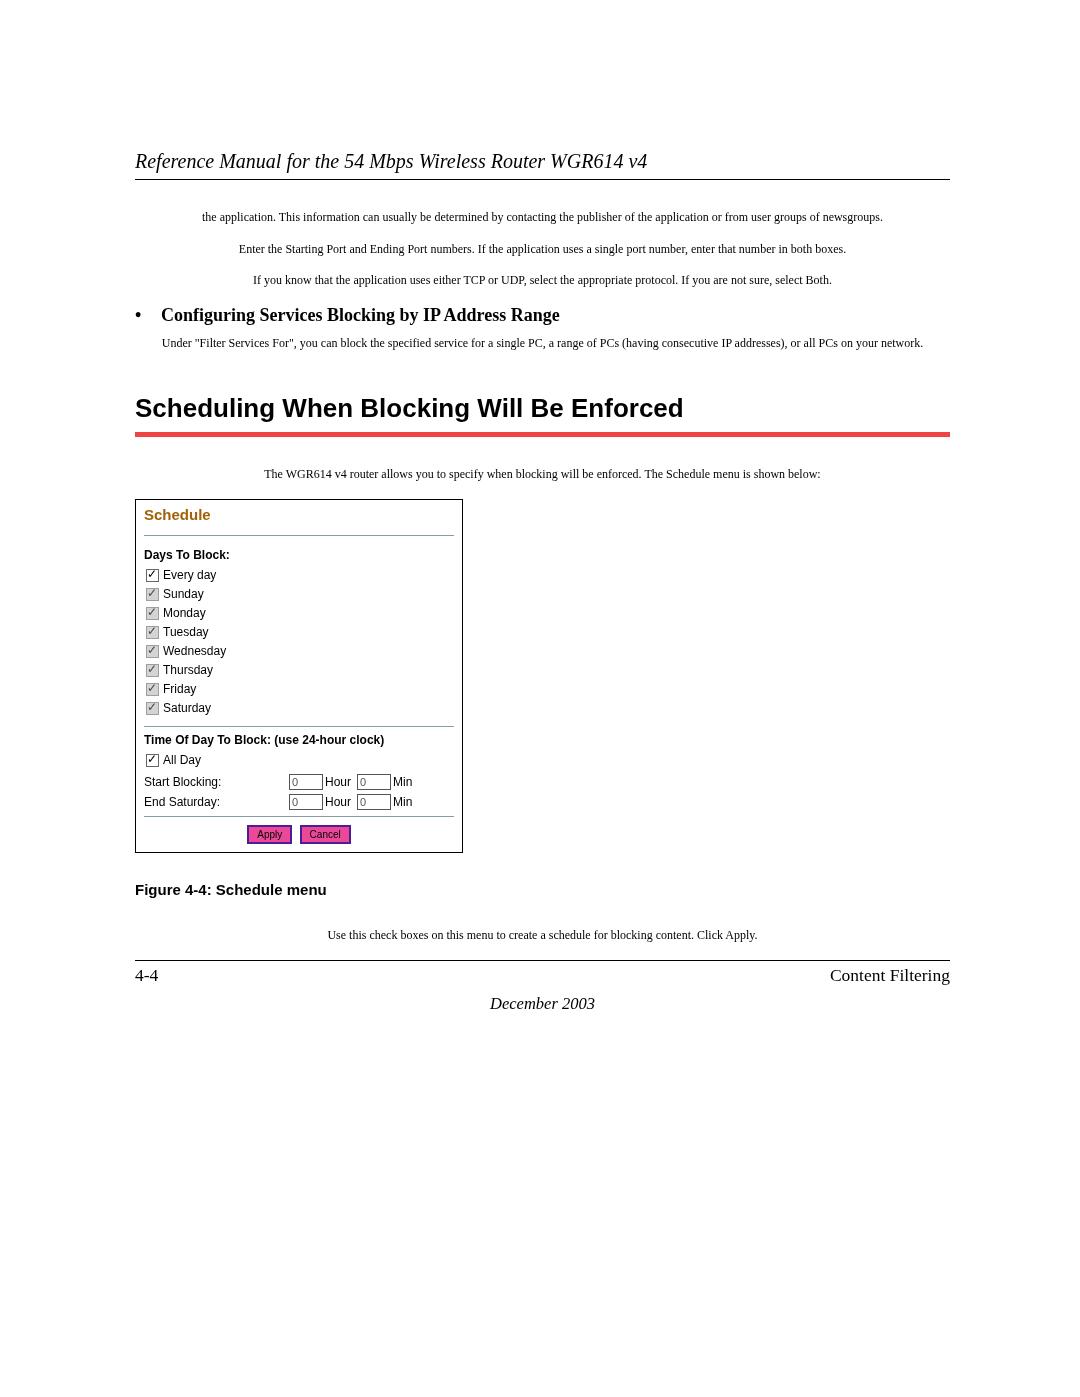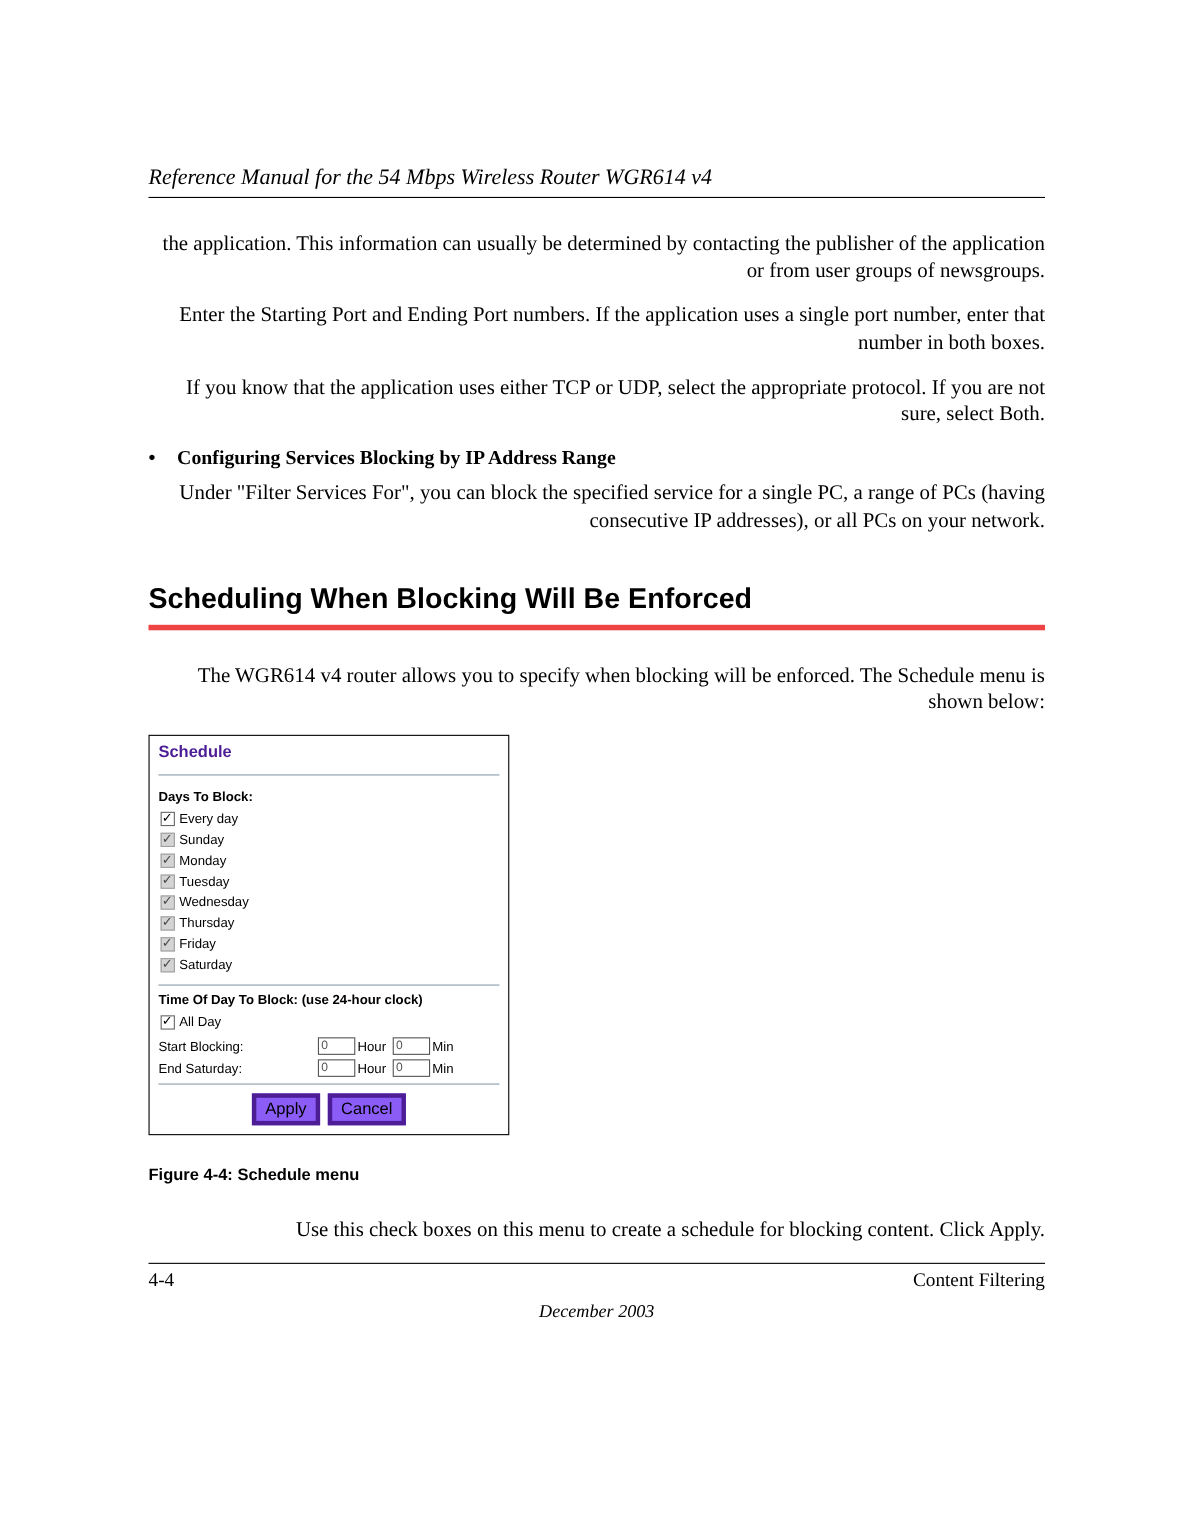--- a/index.html
+++ b/index.html
@@ -18,24 +18,24 @@
     padding: 150px 130px 60px 135px;
   }
   .header-line {
     font-style: italic;
     font-size: 20px;
     padding-bottom: 6px;
     border-bottom: 1px solid #000;
     margin-bottom: 30px;
   }
   p.body {
-    font-size: 19px;
+    font-size: 12px;
     line-height: 1.3;
     margin: 0 0 16px 0;
-    text-align: right;
+    text-align: center;
   }
   .bullet-row {
     display: flex;
     margin: 14px 0 10px 0;
   }
   .bullet-dot {
     width: 26px;
     font-weight: bold;
   }
   .bullet-text {
@@ -63,21 +63,21 @@
     border: 1px solid #000;
     background: #fff;
     font-family: Arial, Helvetica, sans-serif;
     font-size: 12px;
     margin-top: 8px;
   }
   .schedule-inner {
     padding: 6px 8px 8px 8px;
   }
   .sched-title {
-    color: #4c1d95;
+    color: #a16207;
     font-weight: bold;
     font-size: 15px;
     padding-bottom: 8px;
   }
   .sched-rule {
     border-top: 1px solid #8a9ba8;
     margin: 4px 0 12px 0;
   }
   .sched-heading {
     font-weight: bold;
@@ -141,23 +141,23 @@
     font-size: 12px;
   }
   .btn-row {
     text-align: center;
     margin-top: 6px;
     padding-top: 8px;
     border-top: 1px solid #8a9ba8;
   }
   .btn {
     display: inline-block;
-    border: 4px solid #4c1d95;
-    background: #8b5cf6;
-    font-size: 15px;
+    border: 2px solid #4c1d95;
+    background: #ec4899;
+    font-size: 10px;
     padding: 2px 8px;
     margin: 0 2px;
     font-family: Arial, sans-serif;
   }
 
   .footer-area {
     margin-top: 10px;
   }
   .footer-rule {
     border-top: 1px solid #000;

